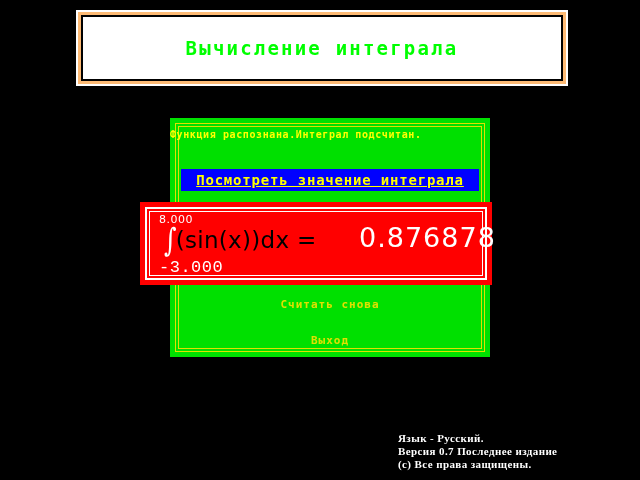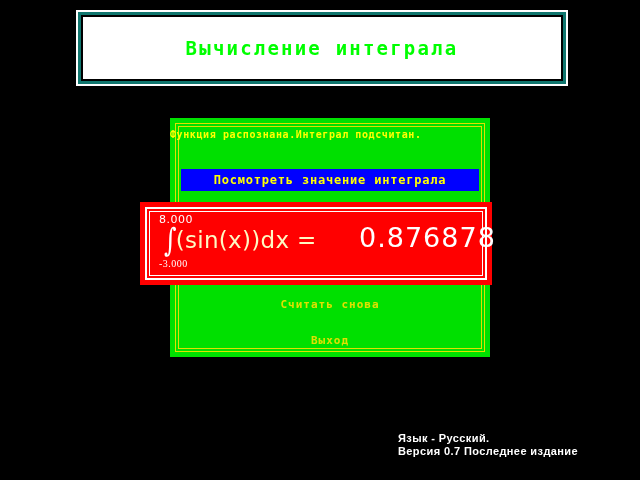--- a/index.html
+++ b/index.html
@@ -15,21 +15,21 @@
     font-family: "DejaVu Sans Mono", monospace;
   }
 
   
   #title-banner {
     position: absolute;
     left: 76px;
     top: 10px;
     width: 492px;
     height: 76px;
-    background: #0f766e;
+    background: #fdba74;
     border: 2px solid #ffffff;
     box-sizing: border-box;
     padding: 3px;
   }
   #title-banner-inner {
     width: 100%;
     height: 100%;
     background: #ffffff;
     border: 2px solid #000000;
     box-sizing: border-box;
@@ -97,24 +97,25 @@
     width: 298px;
     height: 22px;
     background: #0000ff;
     display: flex;
     align-items: center;
     justify-content: center;
   }
   #view-value-button-label {
     color: #ffff00;
     font-family: "DejaVu Sans Mono", monospace;
-    font-size: 12px;
+    font-size: 14px;
     font-weight: bold;
     letter-spacing: 0.8px;
     white-space: nowrap;
+    text-decoration: underline;
   }
 
   #recalc-button {
     position: absolute;
     left: 0;
     top: 175px;
     width: 100%;
     text-align: center;
   }
   #exit-button {
@@ -170,22 +171,22 @@
     font-family: "DejaVu Sans", sans-serif;
     font-size: 11px;
     letter-spacing: 0.5px;
     white-space: nowrap;
   }
   #lower-limit {
     position: absolute;
     left: 19px;
     top: 56px;
     color: #ffffff;
-    font-family: Liberation Serif, serif;
-    font-size: 10px;
+    font-family: Liberation Mono, monospace;
+    font-size: 17px;
     letter-spacing: 0.5px;
     white-space: nowrap;
   }
   #integral-expression {
     position: absolute;
     left: 22px;
     top: 22px;
     display: flex;
     align-items: center;
     white-space: nowrap;
@@ -193,21 +194,21 @@
   #integral-sign {
     color: #ffffff;
     font-family: "DejaVu Serif", serif;
     font-size: 32px;
     line-height: 32px;
     display: inline-block;
     transform: scaleX(0.75);
     margin-right: -3px;
   }
   #integrand-text {
-    color: #fef9c3;
+    color: #000000;
     font-family: "DejaVu Sans", sans-serif;
     font-size: 23px;
     line-height: 26px;
     letter-spacing: 0.3px;
   }
   #result-value {
     position: absolute;
     left: 219px;
     top: 23px;
     color: #ffffff;
@@ -217,21 +218,21 @@
     letter-spacing: 1px;
     white-space: nowrap;
   }
 
   
   #footer {
     position: absolute;
     left: 398px;
     top: 432px;
     color: #ffffff;
-    font-family: Liberation Sans, sans-serif;
+    font-family: Liberation Serif, serif;
     font-size: 11px;
     font-weight: bold;
     line-height: 13px;
     letter-spacing: 0.4px;
     white-space: nowrap;
   }
 </style>
 </head>
 <body>
 
@@ -271,13 +272,14 @@
     <span id="integral-sign">∫</span>
     <span id="integrand-text">(sin(x))dx =</span>
   </div>
 
   <div id="result-value">0.876878</div>
 </div>
 
 <div id="footer">
   <div>Язык - Русский.</div>
   <div>Версия 0.7 Последнее издание</div>
+  <div>(с) Все права защищены.</div>
 </div>
 
 </body></html>

